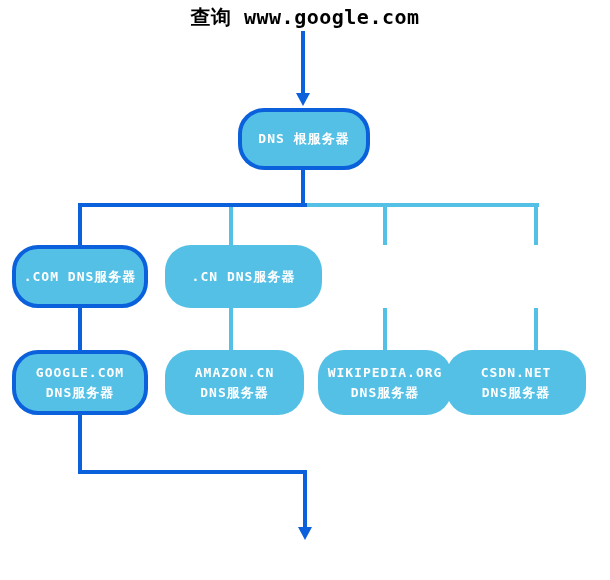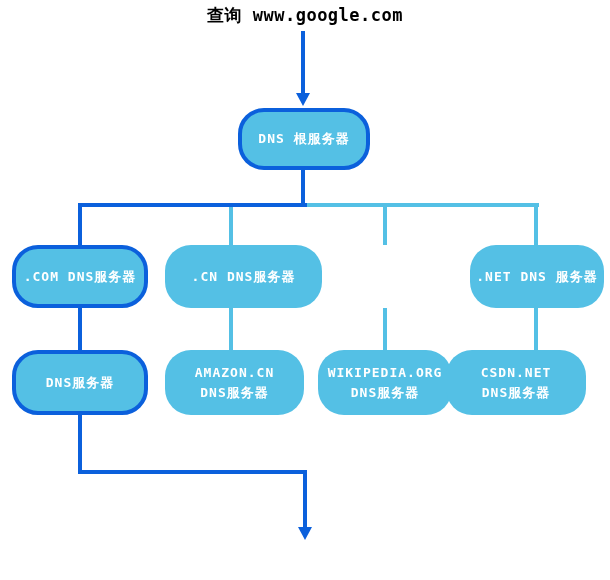--- a/index.html
+++ b/index.html
@@ -16,21 +16,21 @@
     background: #ffffff;
     font-family: "DejaVu Sans Mono", "Liberation Mono", monospace;
     overflow: hidden;
   }
   .label {
     position: absolute;
     left: 0;
     width: 610px;
     text-align: center;
     color: #000000;
-    font-size: 17px;
+    font-size: 20px;
     font-weight: 600;
     letter-spacing: 0.5px;
   }
   .box {
     position: absolute;
     background: var(--fill);
     color: #ffffff;
     display: flex;
     flex-direction: column;
     align-items: center;
@@ -78,30 +78,28 @@
   <div class="line light" style="left:229px; top:207px; width:4px; height:38px;"></div>
   <div class="line light" style="left:383px; top:207px; width:4px; height:38px;"></div>
   <div class="line light" style="left:534px; top:207px; width:4px; height:38px;"></div>
 
   <div class="box hl" style="left:12px; top:245px; width:136px; height:63px;">
     <span>.COM DNS服务器</span>
   </div>
   <div class="box" style="left:165px; top:245px; width:157px; height:63px;">
     <span>.CN DNS服务器</span>
   </div>
-  <div class="box" style="left:470px; top:245px; width:134px; height:63px;">
-    <span>.NET DNS 服务器</span>
-  </div>
 
   <div class="line dark" style="left:78px;  top:308px; width:4px; height:42px;"></div>
   <div class="line light" style="left:229px; top:308px; width:4px; height:42px;"></div>
   <div class="line light" style="left:383px; top:308px; width:4px; height:42px;"></div>
   <div class="line light" style="left:534px; top:308px; width:4px; height:42px;"></div>
 
   <div class="box hl" style="left:12px; top:350px; width:136px; height:65px;">
+    <span>GOOGLE.COM</span>
     <span>DNS服务器</span>
   </div>
   <div class="box" style="left:165px; top:350px; width:139px; height:65px;">
     <span>AMAZON.CN</span>
     <span>DNS服务器</span>
   </div>
   <div class="box" style="left:318px; top:350px; width:134px; height:65px;">
     <span>WIKIPEDIA.ORG</span>
     <span>DNS服务器</span>
   </div>

